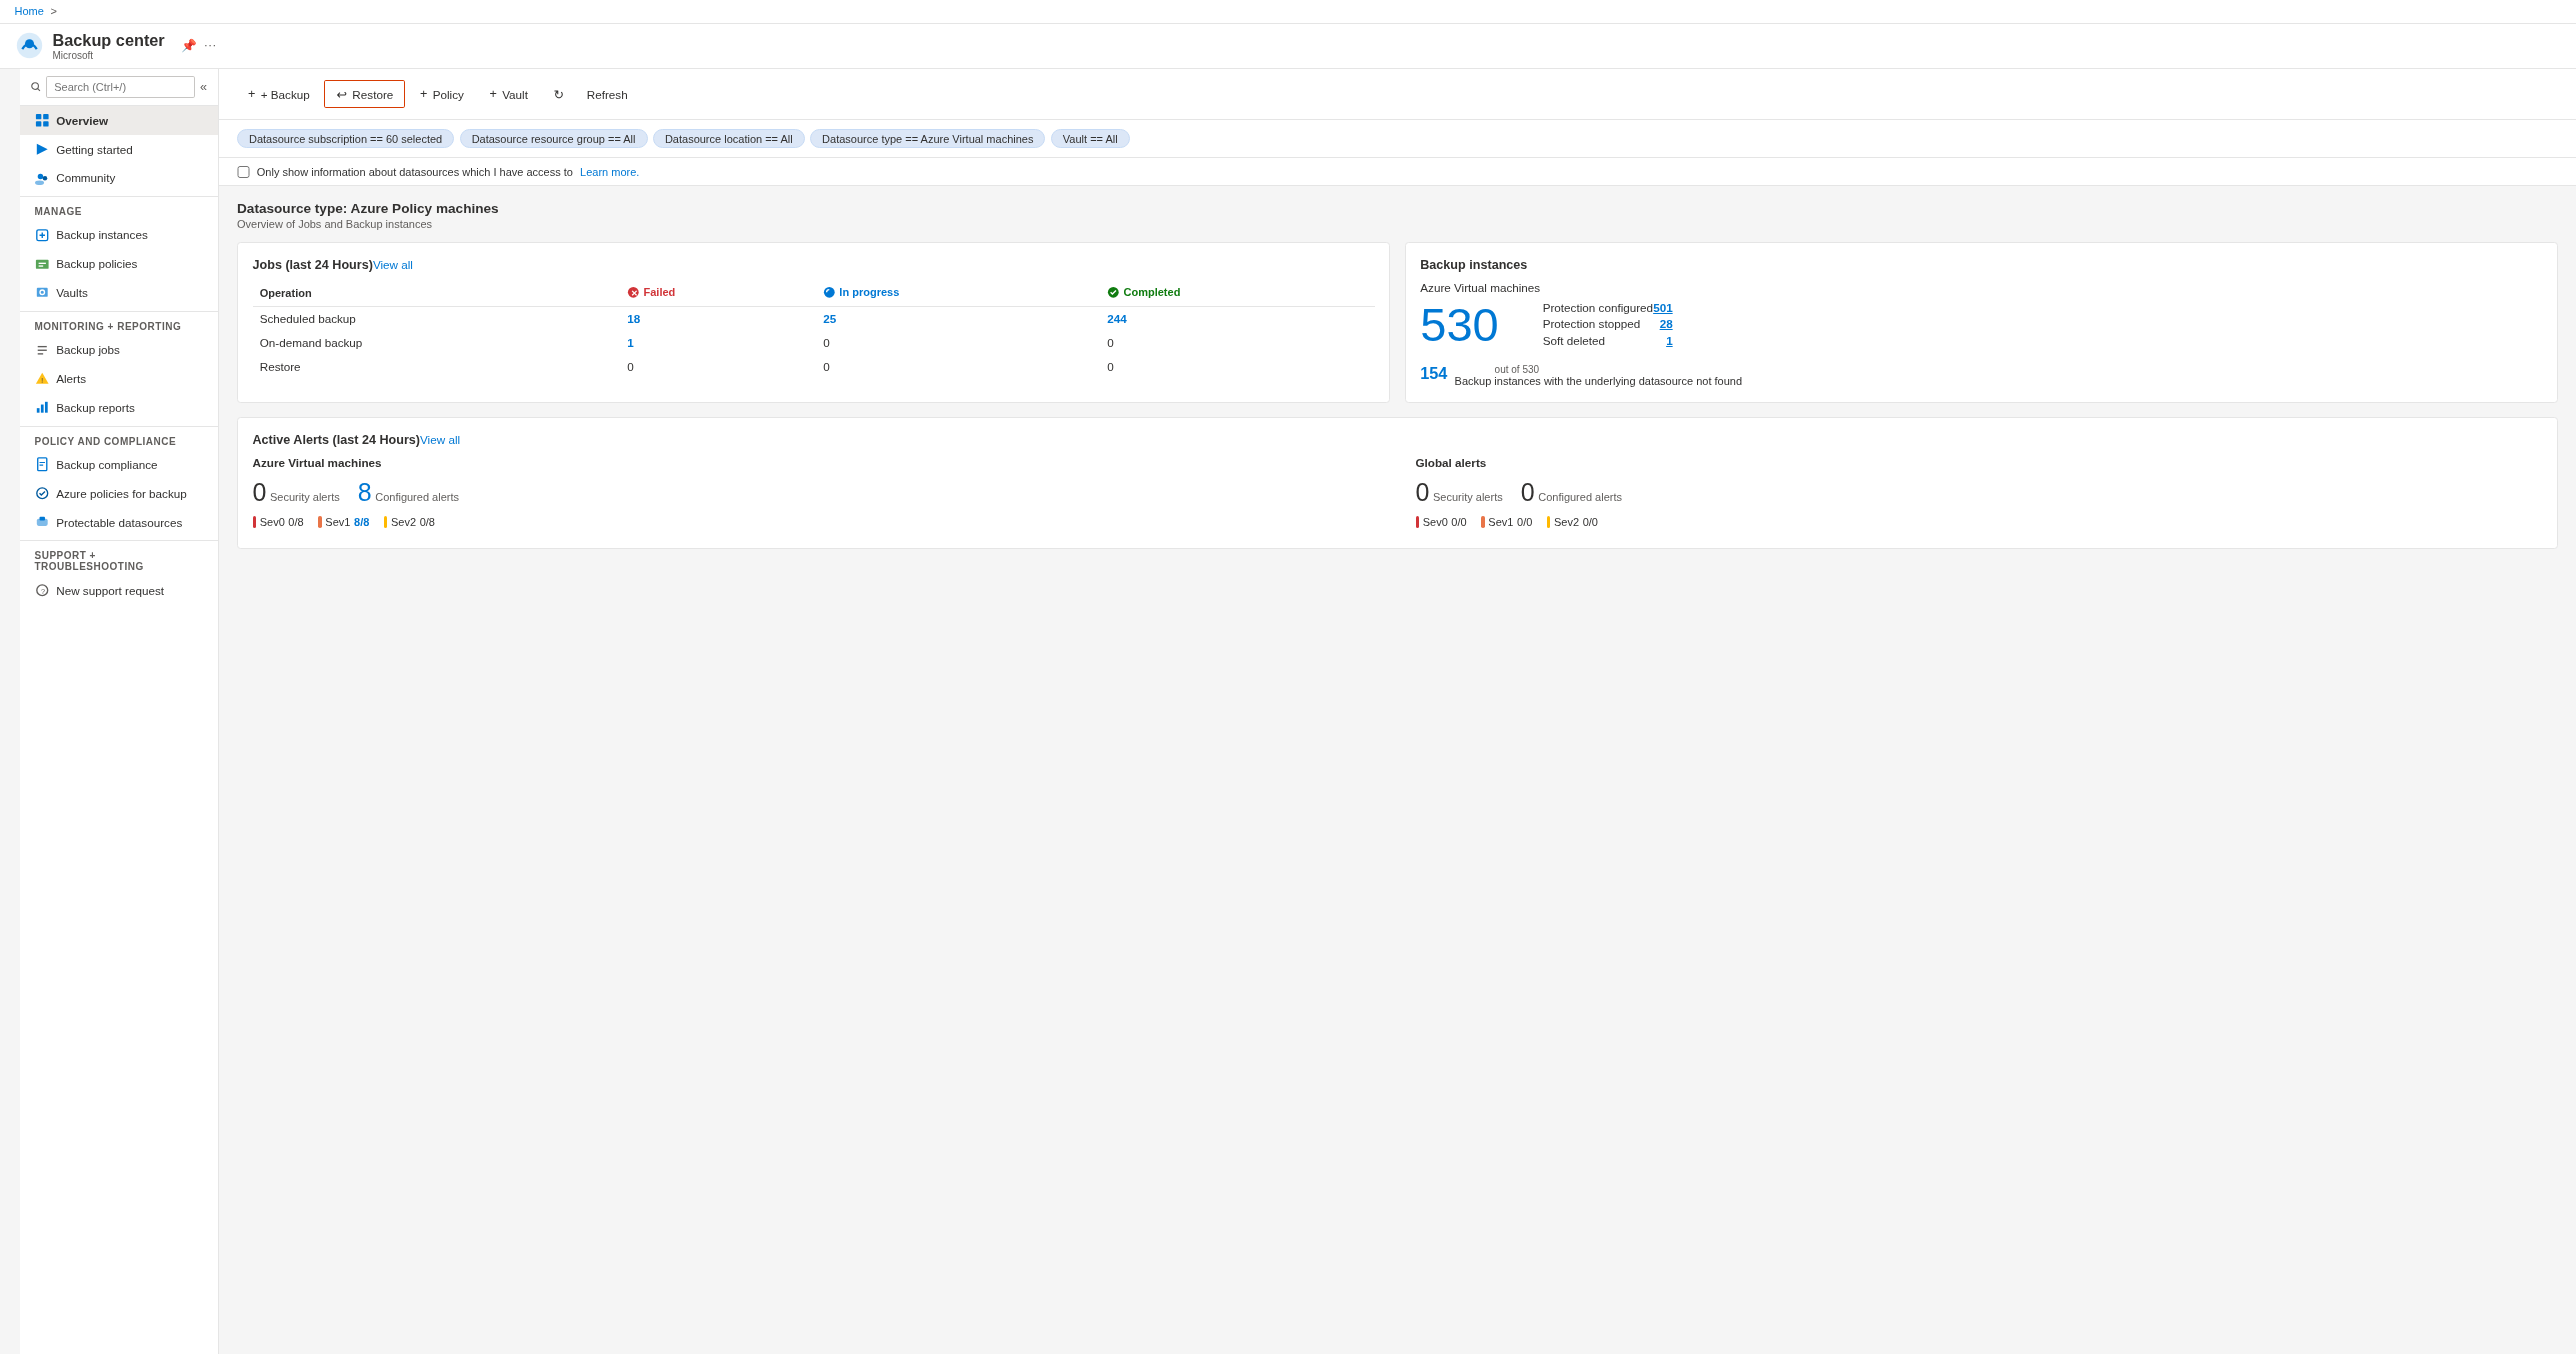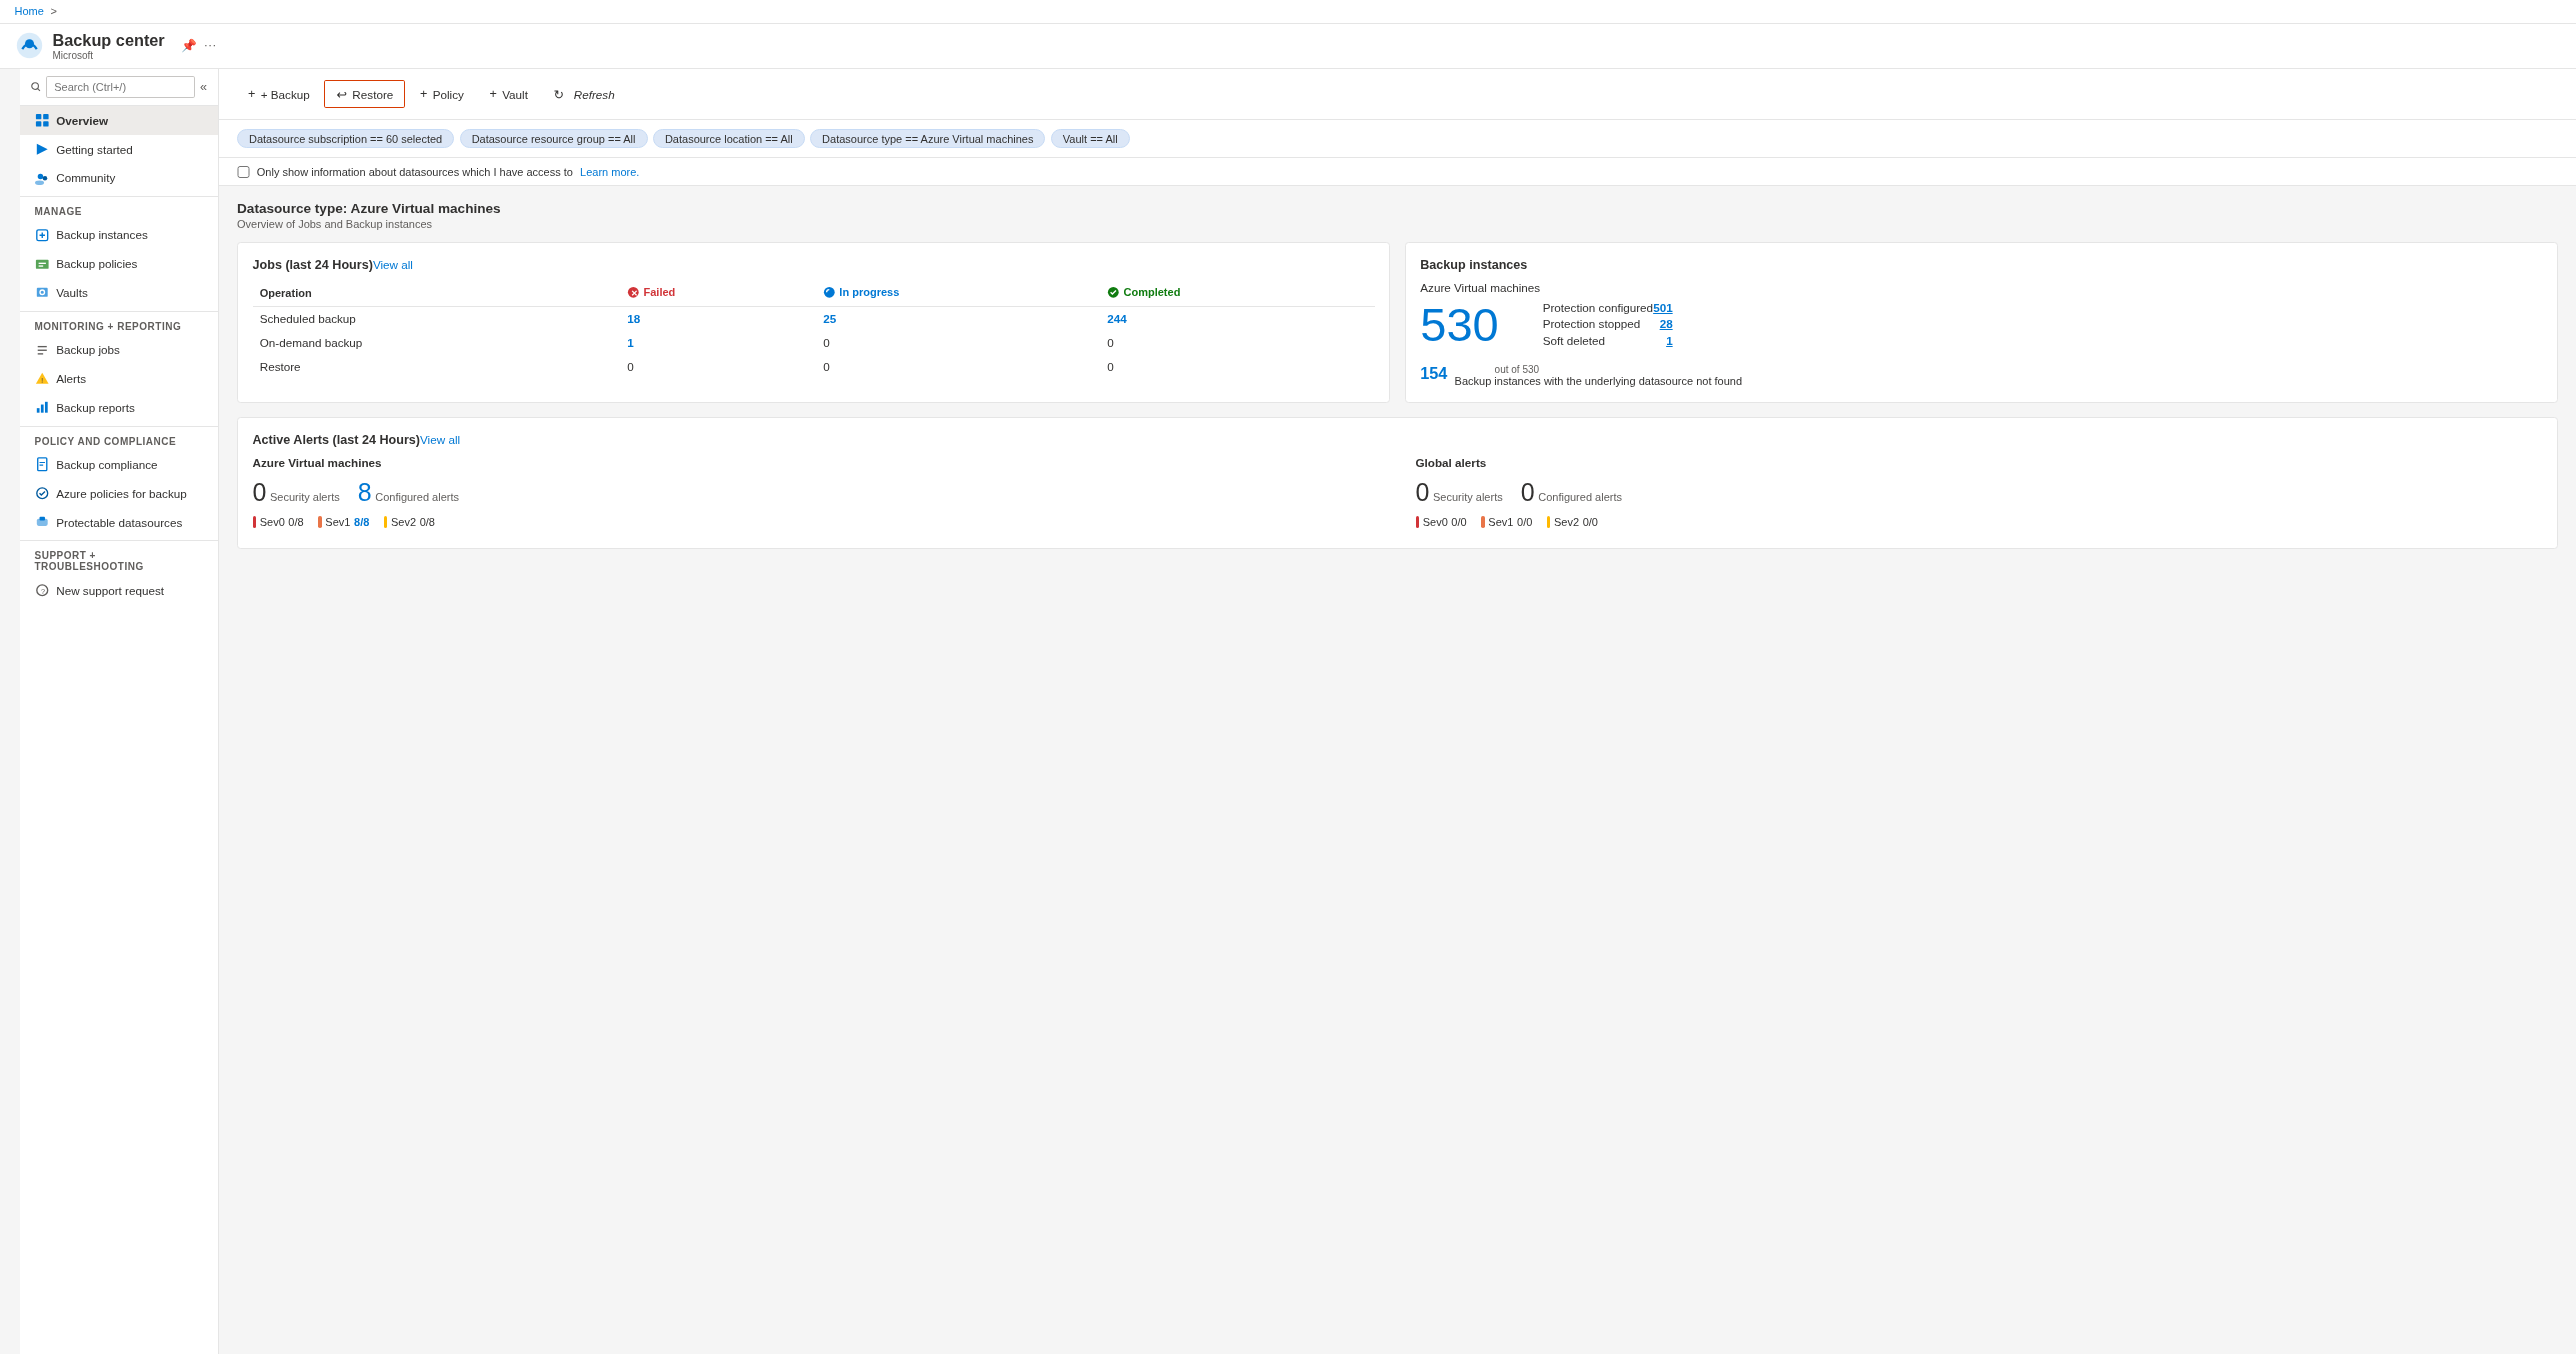--- a/index.html
+++ b/index.html
@@ -258,40 +258,40 @@
       <button class="toolbar-btn">
         <span style="font-size:12.6px;">+</span>
         <span style="margin-left:1.8px;">Policy</span>
       </button>
       <button class="toolbar-btn">
         <span style="font-size:12.6px;">+</span>
         <span style="margin-left:1.8px;">Vault</span>
       </button>
       <button class="toolbar-btn">
         <span style="font-size:12.6px;">↻</span>
-        <span style="margin-left:6px;font-style:italic;">Refresh</span>
+        <span style="margin-left:19px;">Refresh</span>
       </button>
     </div>
 
     <div class="filter-bar">
       <div class="filter-pill">Datasource subscription == 60 selected</div>
       <div class="filter-pill">Datasource resource group == All</div>
       <div class="filter-pill">Datasource location == All</div>
       <div class="filter-pill">Datasource type == Azure Virtual machines</div>
       <div class="filter-pill">Vault == All</div>
     </div>
 
     <div class="checkbox-row">
       <input type="checkbox" style="">
       <span>Only show information about datasources which I have access to</span>
       <a href="#">Learn more.</a>
     </div>
 
     <div class="cards-area">
-      <div class="section-title">Datasource type: Azure Virtual machines</div>
+      <div class="section-title">Datasource type: Azure Policy machines</div>
       <div class="section-subtitle">Overview of Jobs and Backup instances</div>
 
       <div class="cards-row">
 
         <div class="card">
           <div class="card-title">
             <span>Jobs (last 24 Hours)</span>
             <a href="#">View all</a>
           </div>
           <table class="jobs-table">

